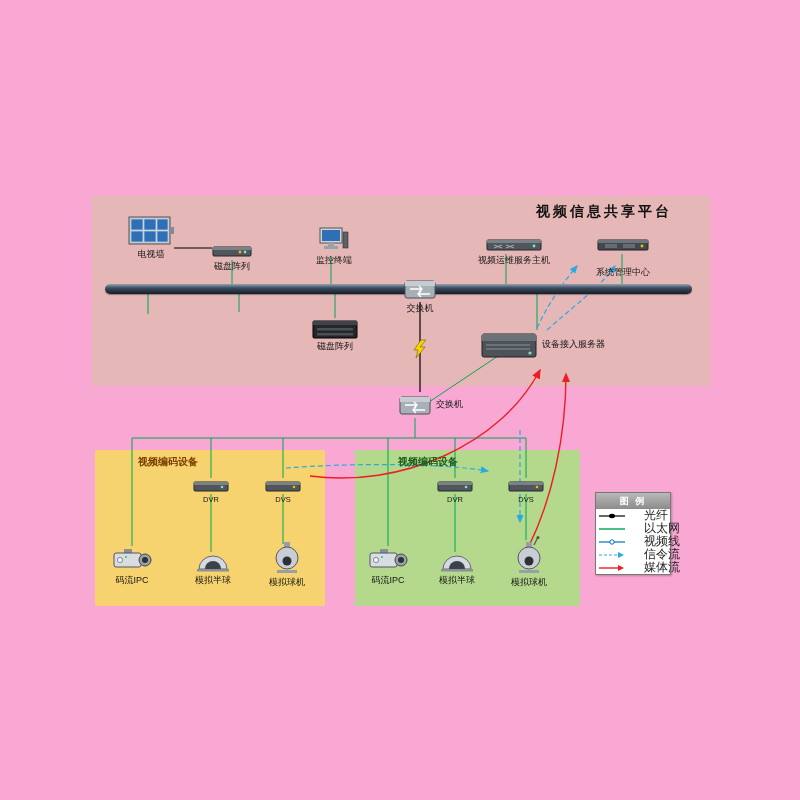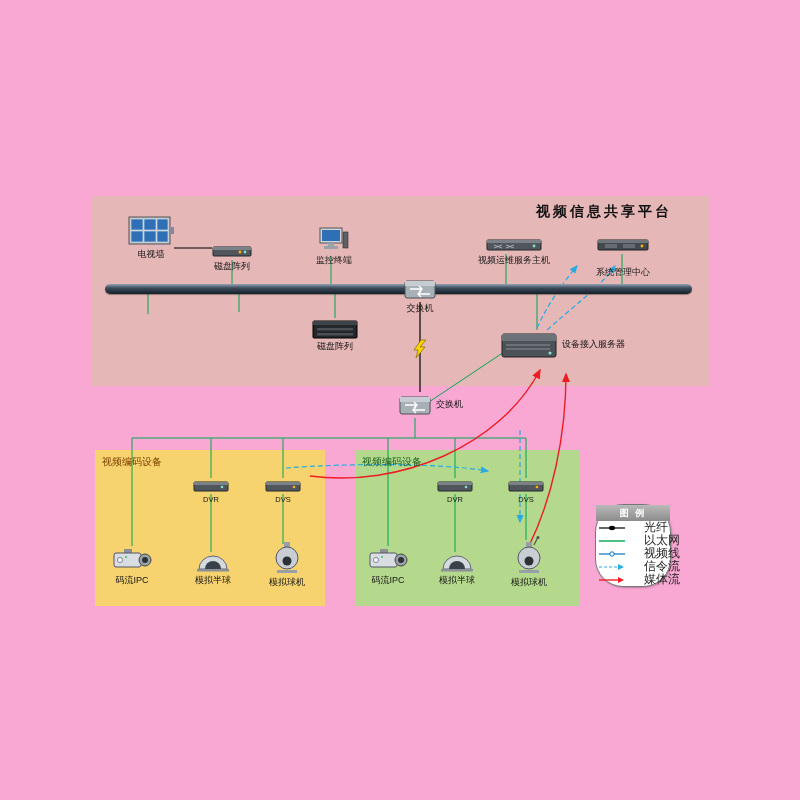--- a/index.html
+++ b/index.html
@@ -7,21 +7,21 @@
          font-family:"Liberation Sans","DejaVu Sans",sans-serif;}
   .panel{position:absolute;z-index:1;}
   .overlay{position:absolute;left:0;top:0;z-index:5;pointer-events:none;}
   .node{position:absolute;z-index:10;display:flex;flex-direction:column;align-items:center;}
   .node.row{flex-direction:row;align-items:center;}
   .lbl{font-size:9px;color:#151515;margin-top:2px;white-space:nowrap;line-height:1.1;}
   .lbl-sm{font-size:7.5px;}
   .lbl-right{margin:0 0 0 4px;}
   .main-title{position:absolute;z-index:10;font-size:14px;font-weight:bold;color:#111;
               letter-spacing:3px;white-space:nowrap;}
-  .zone-title{position:absolute;z-index:10;font-size:10px;font-weight:normal;white-space:nowrap;}
+  .zone-title{position:absolute;z-index:10;font-size:10px;font-weight:bold;white-space:nowrap;margin-left:36px;}
   .bus{position:absolute;z-index:6;height:10px;border-radius:5px;
        background:linear-gradient(#93a3b4 0%,#3c4c5c 40%,#141e28 100%);
        box-shadow:0 1px 1px rgba(0,0,0,.35);}
   .legend{position:absolute;z-index:12;width:74px;background:#fff;border:1px solid #777;
           box-shadow:1px 1px 2px rgba(0,0,0,.25);}
   .legend-hdr{height:16px;background:linear-gradient(#b9b9b9,#8c8c8c);color:#fff;
               font-size:9px;font-weight:bold;display:flex;align-items:center;justify-content:center;
               letter-spacing:2px;}
   .legend-row{display:flex;align-items:center;height:13px;padding:0 3px;}
   .legend-row .samp{width:26px;flex:0 0 26px;}
@@ -170,21 +170,21 @@
   <div class="node" style="left:403px;top:276px;">
     <svg width="34" height="26" viewBox="0 0 34 26">
       <rect x="2" y="5" width="30" height="17" rx="2" fill="#a8b0b7" stroke="#4a5055"></rect>
       <rect x="2" y="5" width="30" height="5" fill="#c6ccd2"></rect>
       <path d="M7 13 h12 m-3 -3 l3 3 l-3 3" stroke="#fff" stroke-width="1.4" fill="none"></path>
       <path d="M27 18 h-12 m3 -3 l-3 3 l3 3" stroke="#fff" stroke-width="1.4" fill="none"></path>
     </svg>
     <span class="lbl">交换机</span>
   </div>
 
-  <div class="node row" style="left:500px;top:330px;text-align:center;">
+  <div class="node row" style="left:480px;top:330px;text-align:center;">
     <svg width="58" height="30" viewBox="0 0 58 30">
       <rect x="2" y="4" width="54" height="23" rx="2" fill="#4c5257" stroke="#222"></rect>
       <rect x="2" y="4" width="54" height="7" fill="#6b7278"></rect>
       <line x1="6" y1="15" x2="50" y2="15" stroke="#8a9096"></line>
       <line x1="6" y1="19" x2="50" y2="19" stroke="#8a9096"></line>
       <circle cx="50" cy="23" r="1.6" fill="#7fe2c8"></circle>
     </svg>
     <span class="lbl lbl-right">设备接入服务器</span>
   </div>
 
@@ -291,21 +291,21 @@
       <line x1="24" y1="1" x2="20" y2="9" stroke="#555" stroke-width="1.2"></line>
       <circle cx="24" cy="1.5" r="1.5" fill="#555"></circle>
       <rect x="12" y="6" width="6" height="5" fill="#98a0a7"></rect>
       <circle cx="15" cy="22" r="11" fill="#c8ced4" stroke="#556"></circle>
       <circle cx="15" cy="25" r="4.5" fill="#2c3136"></circle>
       <rect x="5" y="34" width="20" height="3" fill="#98a0a7"></rect>
     </svg>
     <span class="lbl">模拟球机</span>
   </div>
 
-  <div class="legend" style="left:595px;top:504px;border-radius:28px;">
+  <div class="legend" style="left:595px;top:492px;">
     <div class="legend-hdr">图 例</div>
 
     <div class="legend-row">
       <svg class="samp" width="26" height="10" viewBox="0 0 26 10">
         <line x1="0" y1="5" x2="26" y2="5" stroke-width="1.2" stroke="#000000"></line>
         <ellipse cx="13" cy="5" rx="3" ry="2.2" fill="#000000"></ellipse>
       </svg>
       <span class="llbl">光纤</span>
     </div>
 

